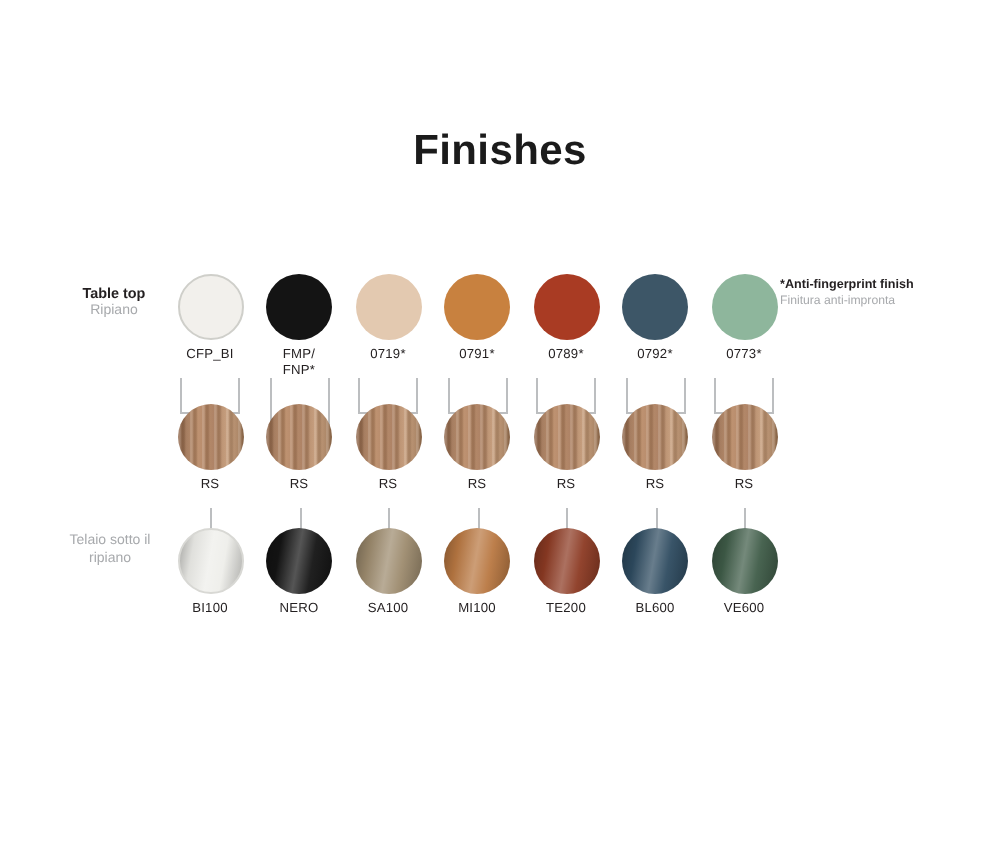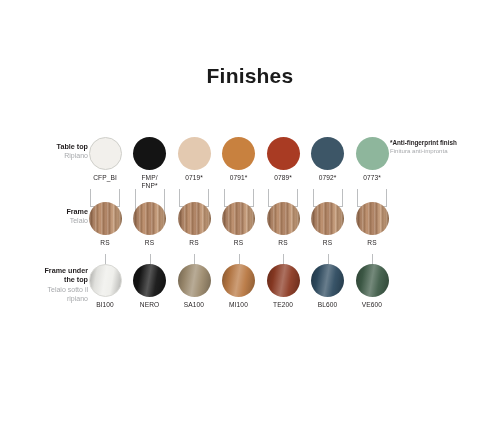--- a/index.html
+++ b/index.html
@@ -30,21 +30,21 @@
 
   .note{
     position:absolute;left:390px;top:139px;width:108px;
     line-height:1.25;
   }
   .note .en{font-size:6.3px;font-weight:bold;color:#231f20;}
   .note .it{font-size:6.1px;color:#a7a9ac;}
 
   
   .rowlab{
-    position:absolute;width:62px;text-align:right;line-height:1.3;
+    position:absolute;width:62px;text-align:center;line-height:1.3;
   }
   .rowlab .en{font-size:7.2px;font-weight:bold;color:#231f20;display:block;}
   .rowlab .it{font-size:7px;color:#a7a9ac;display:block;}
   #lab-top{left:26px;top:142px;}
   #lab-frame{left:26px;top:207px;}
   #lab-under{left:22px;top:266px;width:66px;}
 
   
   .row{position:absolute;left:88px;width:312px;height:0;}
   #row1{top:137px;}
@@ -100,27 +100,21 @@
 
   <div class="note">
     <div class="en">*Anti-fingerprint finish</div>
     <div class="it">Finitura anti-impronta</div>
   </div>
 
   <div class="rowlab" id="lab-top">
     <span class="en">Table top</span>
     <span class="it">Ripiano</span>
   </div>
-  <div class="rowlab" id="lab-frame">
-    <span class="en">Frame</span>
-    <span class="it">Telaio</span>
-  </div>
   <div class="rowlab" id="lab-under">
-    <span class="en" style="white-space:pre-line">Frame under
-the top</span>
     <span class="it" style="white-space:pre-line">Telaio sotto il
 ripiano</span>
   </div>
 
   <div class="row" id="row1">
       <div class="cell" style="left: 0px;">
         <div class="disc" style="background:#f2f0ec;border:1px solid #cfcfca;"></div>
         <div class="cap">CFP_BI</div>
         <div class="bracket">
           <div class="hbar"></div>

